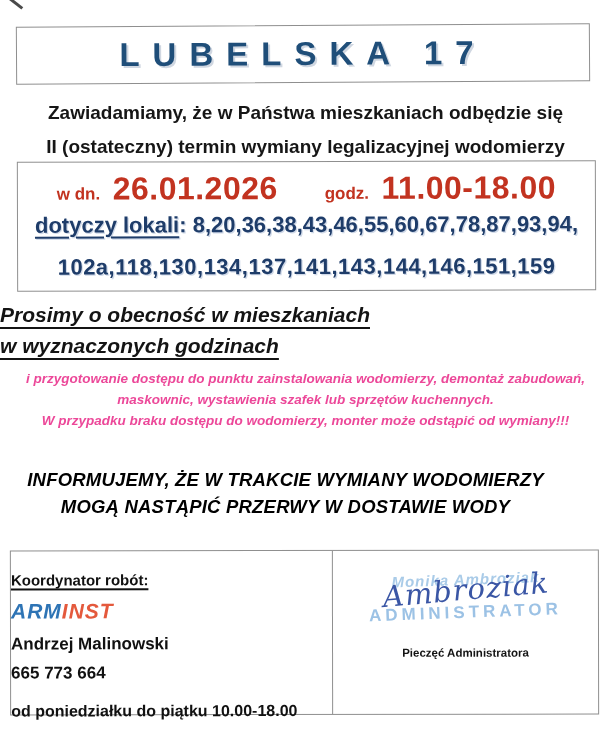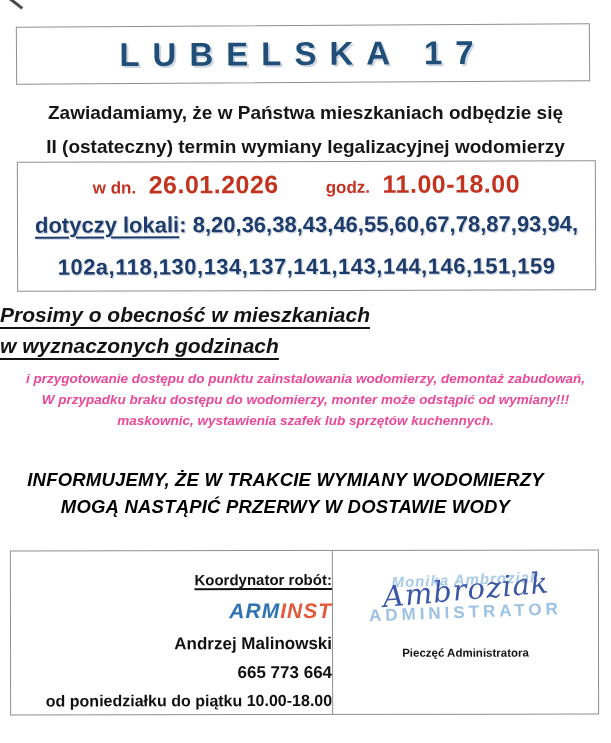--- a/index.html
+++ b/index.html
@@ -29,21 +29,21 @@
   
   .schedule-box {
     position:absolute; left:17px; top:161px; width:577px; height:128px;
     border:1.5px solid #8f8f8f; transform:rotate(-0.15deg); background:#fff;
   }
   .date-line {
     position:absolute; top:8px; width:100%; text-align:center;
     color:#C23320; font-weight:bold; white-space:nowrap;
   }
   .date-line .lbl { font-size:17px; margin-right:8px; }
-  .date-line .val { font-size:25px; letter-spacing:0.5px; }
+  .date-line .val { font-size:32px; letter-spacing:0.5px; }
   .date-line .gap { display:inline-block; width:38px; }
   .lokali-line {
     position:absolute; top:50px; width:100%; text-align:center;
     color:#1E3C69; font-weight:bold; font-size:22px; white-space:nowrap;
     text-shadow:1.2px 1.2px 0 rgba(100,130,180,0.30);
   }
   .lokali-line .u { text-decoration:underline; text-decoration-thickness:2px; text-underline-offset:4px; }
   .numbers-line {
     position:absolute; top:92px; width:100%; text-align:center;
     color:#1E3C69; font-weight:bold; font-size:22px; letter-spacing:0.5px;
@@ -71,31 +71,31 @@
     color:#000000; letter-spacing:0.2px;
   }
   
   .footer-table {
     position:absolute; left:10px; top:550px; width:589px; height:165px;
     border:1.5px solid #8f8f8f; display:flex; background:#fff; box-sizing:border-box;
     transform:rotate(-0.1deg);
   }
   .footer-left {
     width:322px; box-sizing:border-box; border-right:1.5px solid #8f8f8f;
-    text-align:right; padding-top:20px;
+    text-align:left; padding-top:20px;
   }
   .coordinator-label {
     font-size:15px; font-weight:bold; text-decoration:underline;
     text-decoration-thickness:1.5px; text-underline-offset:3px; margin-bottom:11px;
   }
   .company { font-size:21px; font-weight:bold; font-style:italic; letter-spacing:1px; margin-bottom:11px; }
   .company .arm  { color:#2E74B5; }
   .company .inst { color:#E4593C; }
   .coordinator-name { font-size:17px; font-weight:bold; margin-bottom:9px; }
-  .phone { font-size:17px; font-weight:bold; margin-bottom:9px; }
+  .phone { font-size:17px; font-weight:bold; margin-bottom:19px; }
   .hours { font-size:16px; font-weight:bold; }
   .footer-right { flex:1; position:relative; text-align:center; }
   .stamp-name {
     position:absolute; top:20px; left:0; width:100%;
     color:#A9CBE8; font-size:15px; font-weight:bold; font-style:italic;
     transform:rotate(-2deg); letter-spacing:1px;
   }
   .stamp-role {
     position:absolute; top:52px; left:0; width:100%;
     color:#9CC2E5; font-size:17px; font-weight:bold; letter-spacing:4px;
@@ -141,22 +141,22 @@
     <div class="numbers-line">102a,118,130,134,137,141,143,144,146,151,159</div>
   </div>
 
   <div class="presence">
     <span class="row"><div>Prosimy o obecność w mieszkaniach</div></span>
     <span class="row"><div>w wyznaczonych godzinach</div></span>
   </div>
 
   <div class="smallprint">
     <div>i przygotowanie dostępu do punktu zainstalowania wodomierzy, demontaż zabudowań,</div>
+    <div>maskownic, wystawienia szafek lub sprzętów kuchennych.</div>
     <div>W przypadku braku dostępu do wodomierzy, monter może odstąpić od wymiany!!!</div>
-    <div>maskownic, wystawienia szafek lub sprzętów kuchennych.</div>
   </div>
 
   <div class="notice">
     <div>INFORMUJEMY, ŻE W TRAKCIE WYMIANY WODOMIERZY</div>
     <div>MOGĄ NASTĄPIĆ PRZERWY W DOSTAWIE WODY</div>
   </div>
 
   <div class="footer-table">
     <div class="footer-left">
       <div class="coordinator-label">Koordynator robót:</div>

